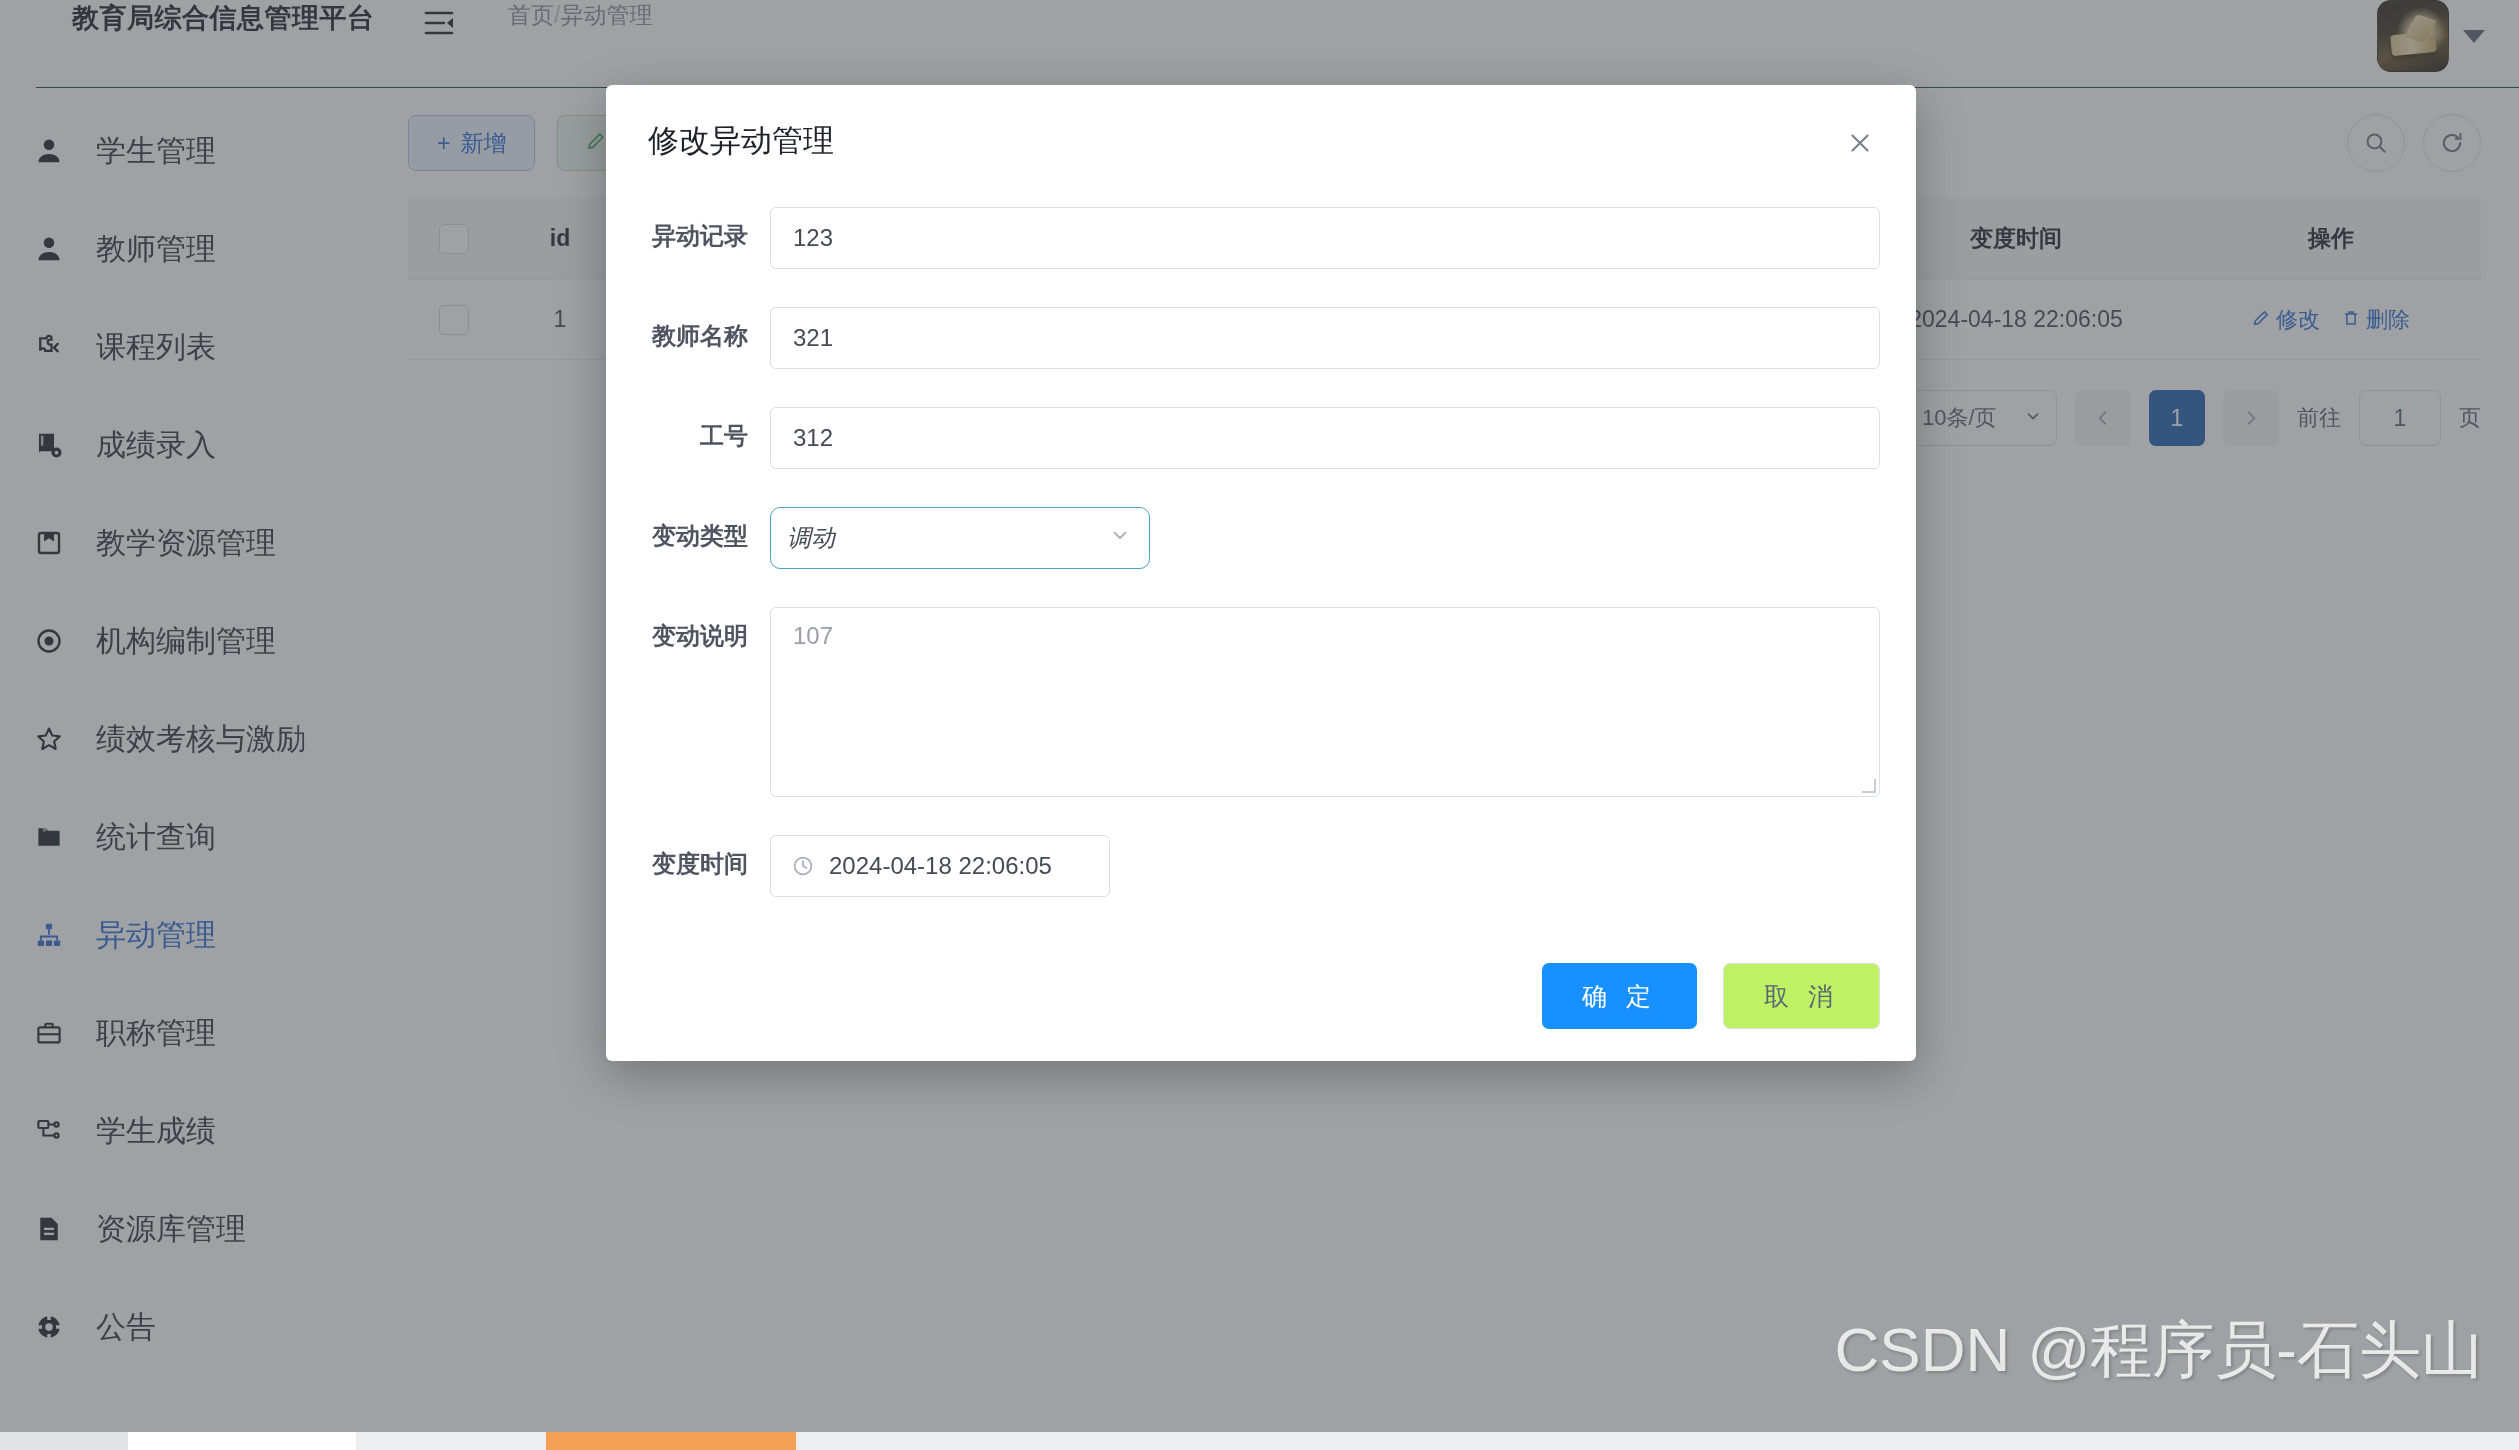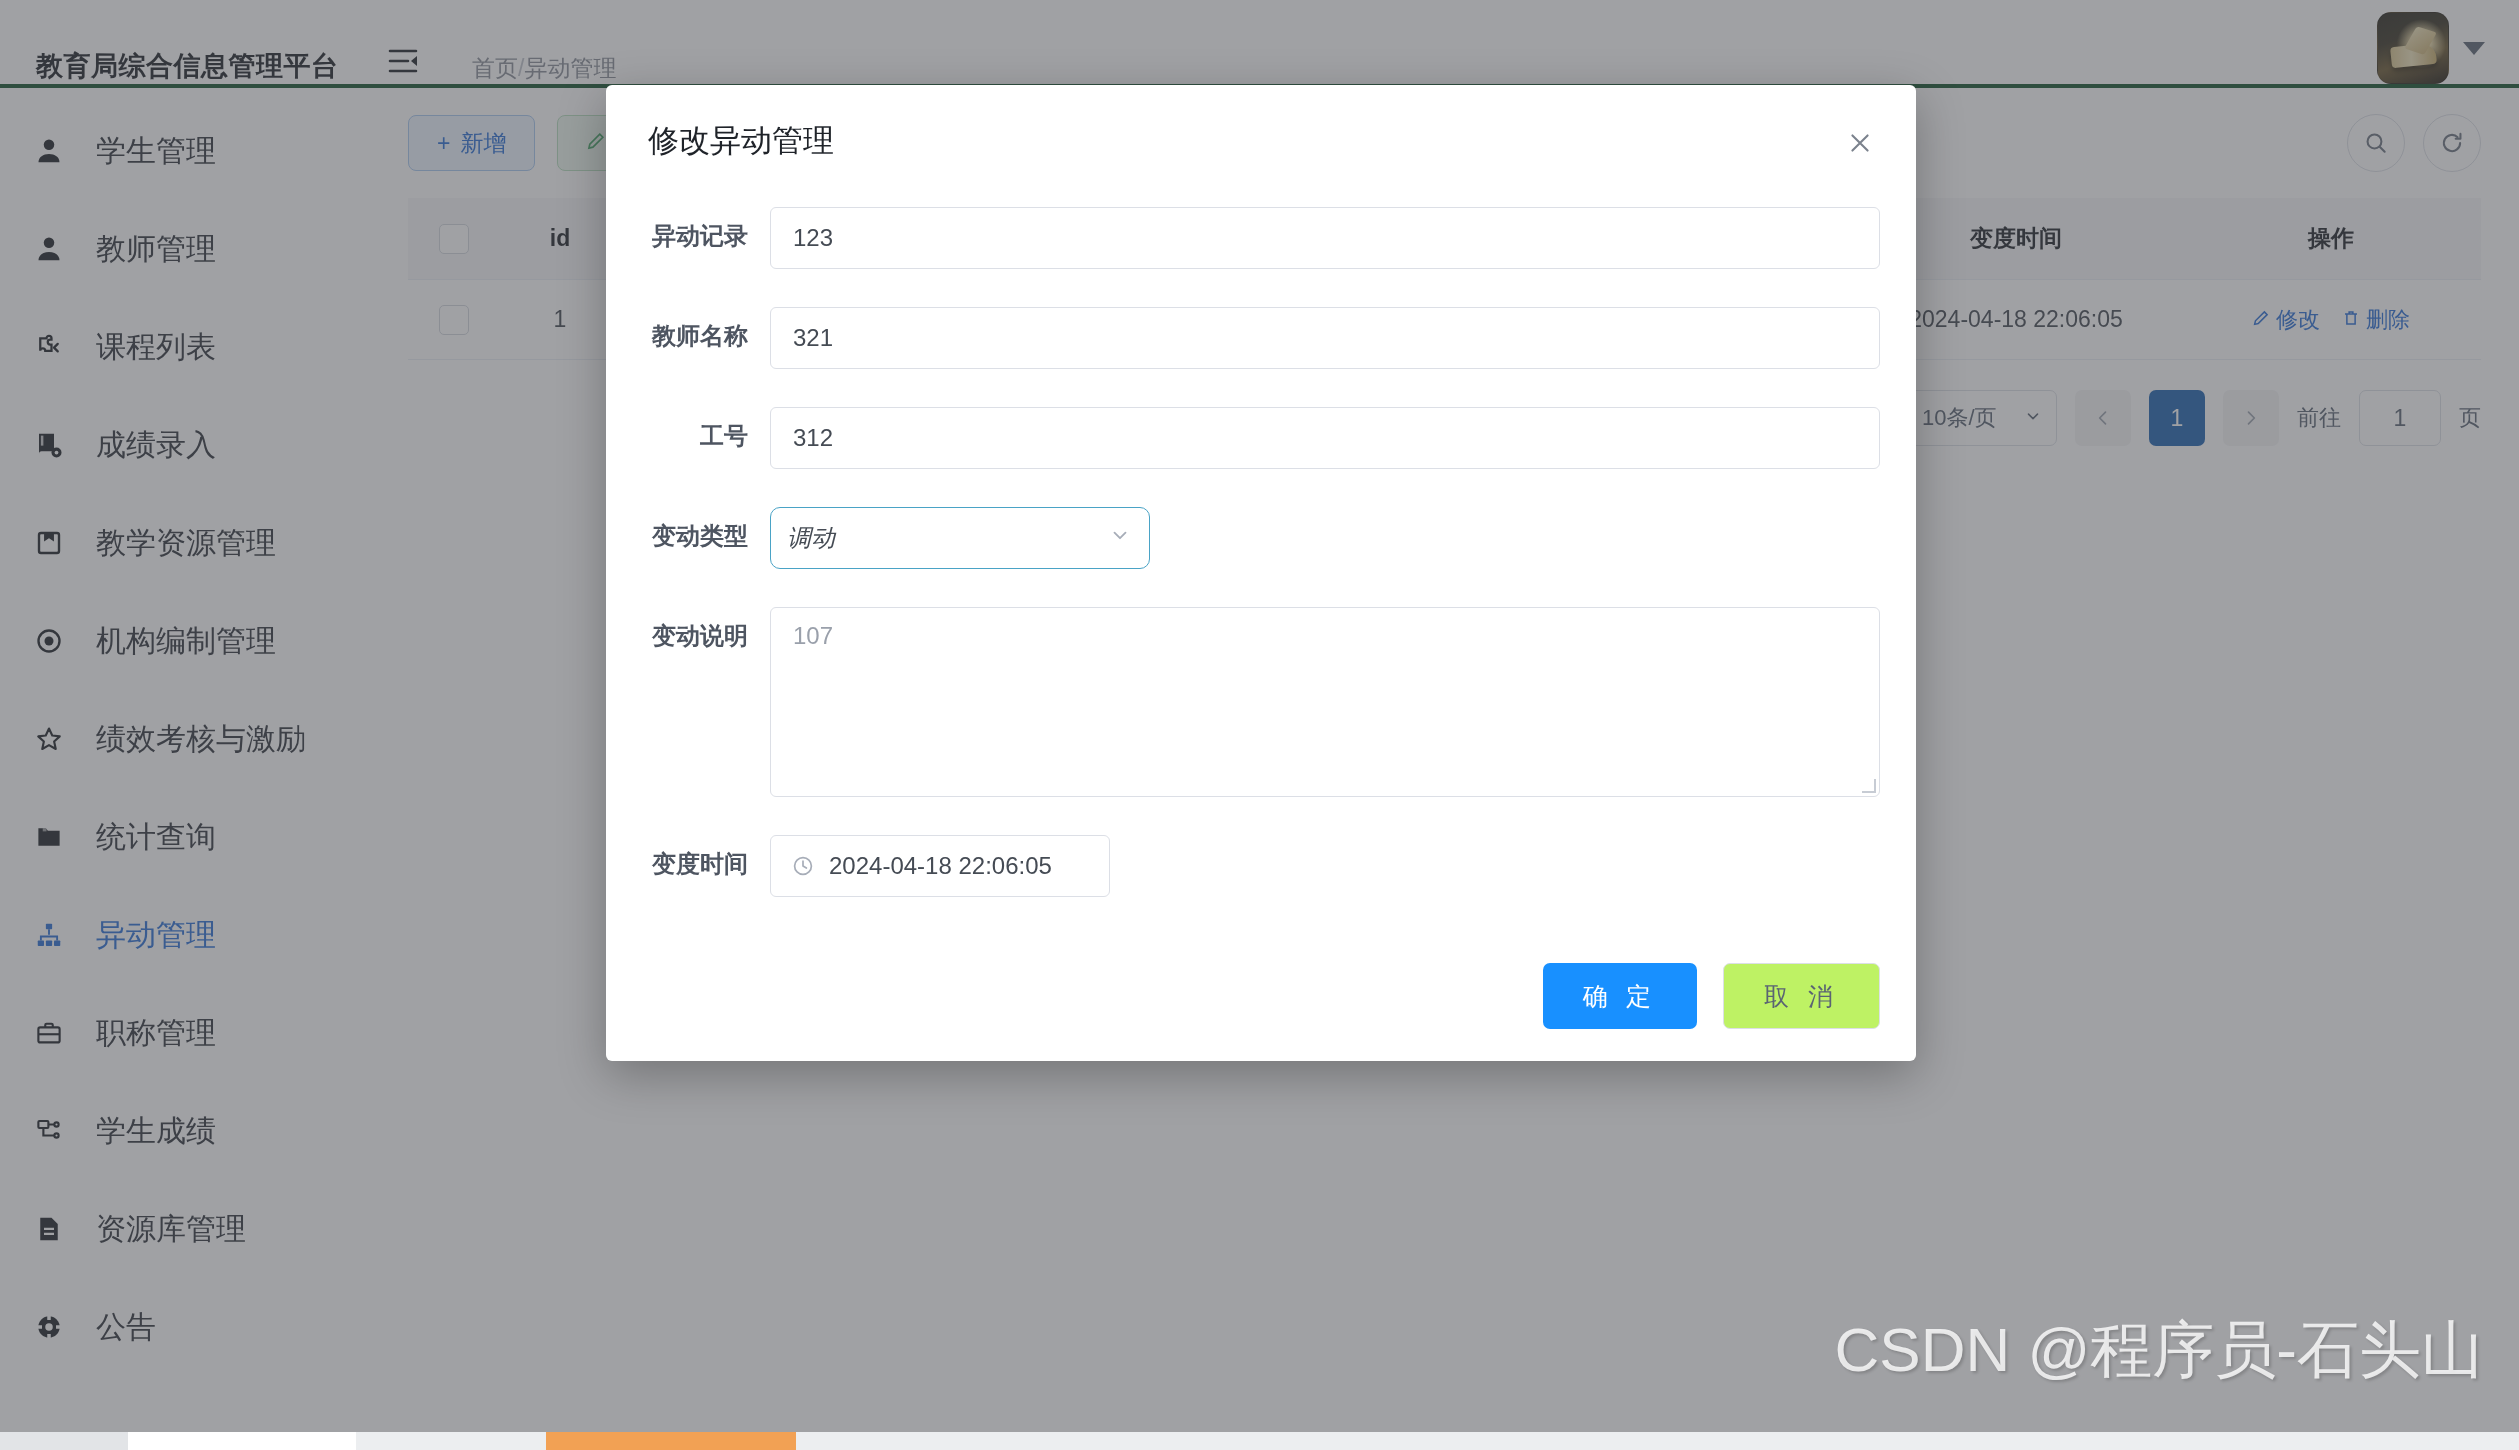--- a/index.html
+++ b/index.html
@@ -13,24 +13,24 @@
   
   #app {
     position: absolute; inset: 0;
     display: flex; flex-direction: column;
     background: #ffffff;
   }
 
   
   .topbar {
     height: 88px; min-height: 88px;
-    display: flex; align-items: flex-end;
+    display: flex; align-items: flex-start;
     background: #ffffff;
-    border-bottom: 4px solid #14532d;
-    position: relative; z-index: 3;
+    border-bottom: 1px solid #14532d;
+    position: relative; z-index: 3; margin-left: 36px;
   }
   .brand {
     width: 370px; min-width: 370px;
     font-size: 27px; font-weight: 700; color: #1f2329;
     padding-left: 36px; letter-spacing: .5px;
     white-space: nowrap;
   }
   .collapse-icon {
     width: 46px; height: 46px; margin-left: 10px;
     display: flex; align-items: center; justify-content: center;
@@ -271,21 +271,21 @@
 
   .modal-foot {
     display: flex; justify-content: flex-end; gap: 26px;
     padding: 28px 36px 10px 0;
   }
   .btn-primary {
     height: 66px; padding: 0 40px; border-radius: 7px;
     background: #1890ff; color: #ffffff; border: none;
     font-size: 25px; letter-spacing: 6px; cursor: pointer;
     display: flex; align-items: center; justify-content: center;
-    font-family: Liberation Serif, serif;
+    font-family: Liberation Sans, sans-serif;
   }
   .btn-default {
     height: 66px; padding: 0 40px; border-radius: 7px;
     background: #bef264; color: #5a6473;
     border: 1px solid #dcdfe6;
     font-size: 25px; letter-spacing: 6px; cursor: pointer;
     display: flex; align-items: center; justify-content: center;
     font-family: inherit;
   }
 

